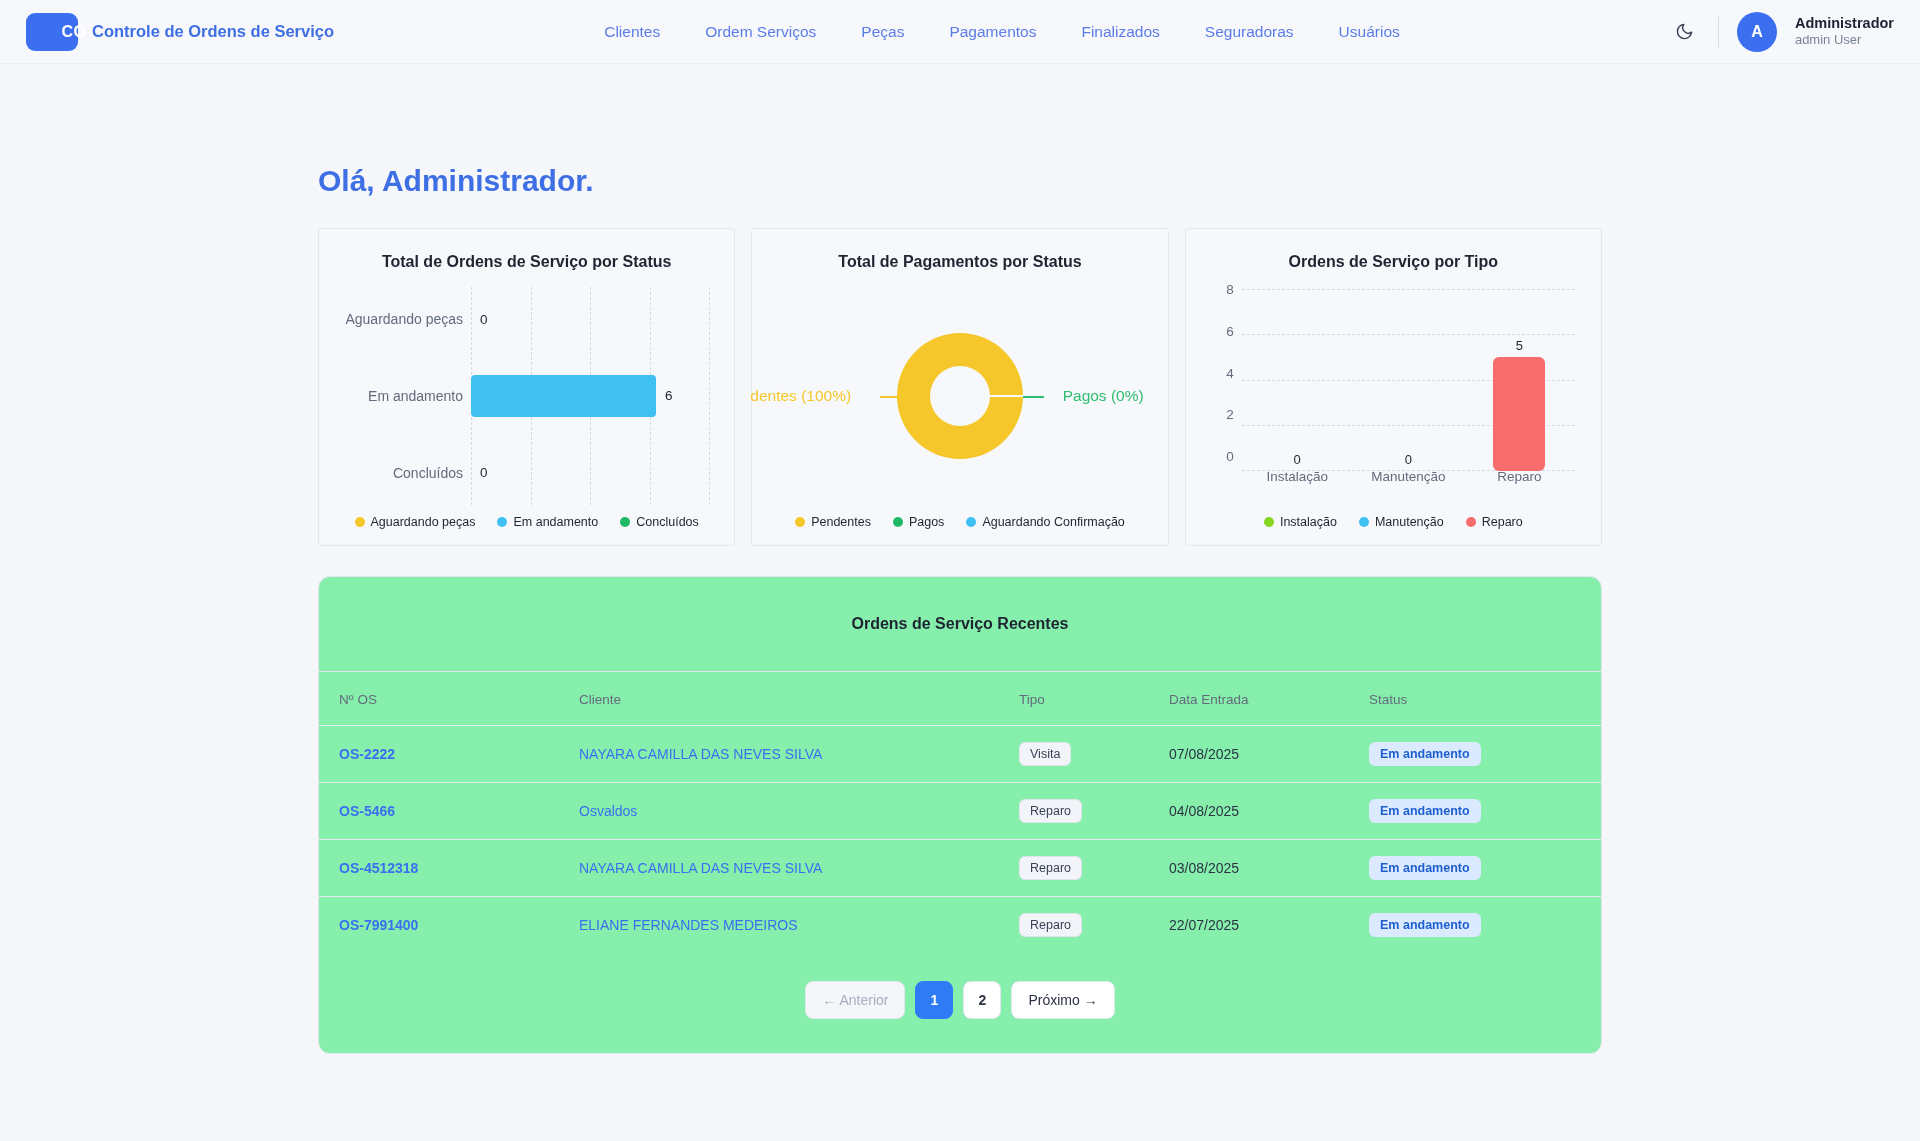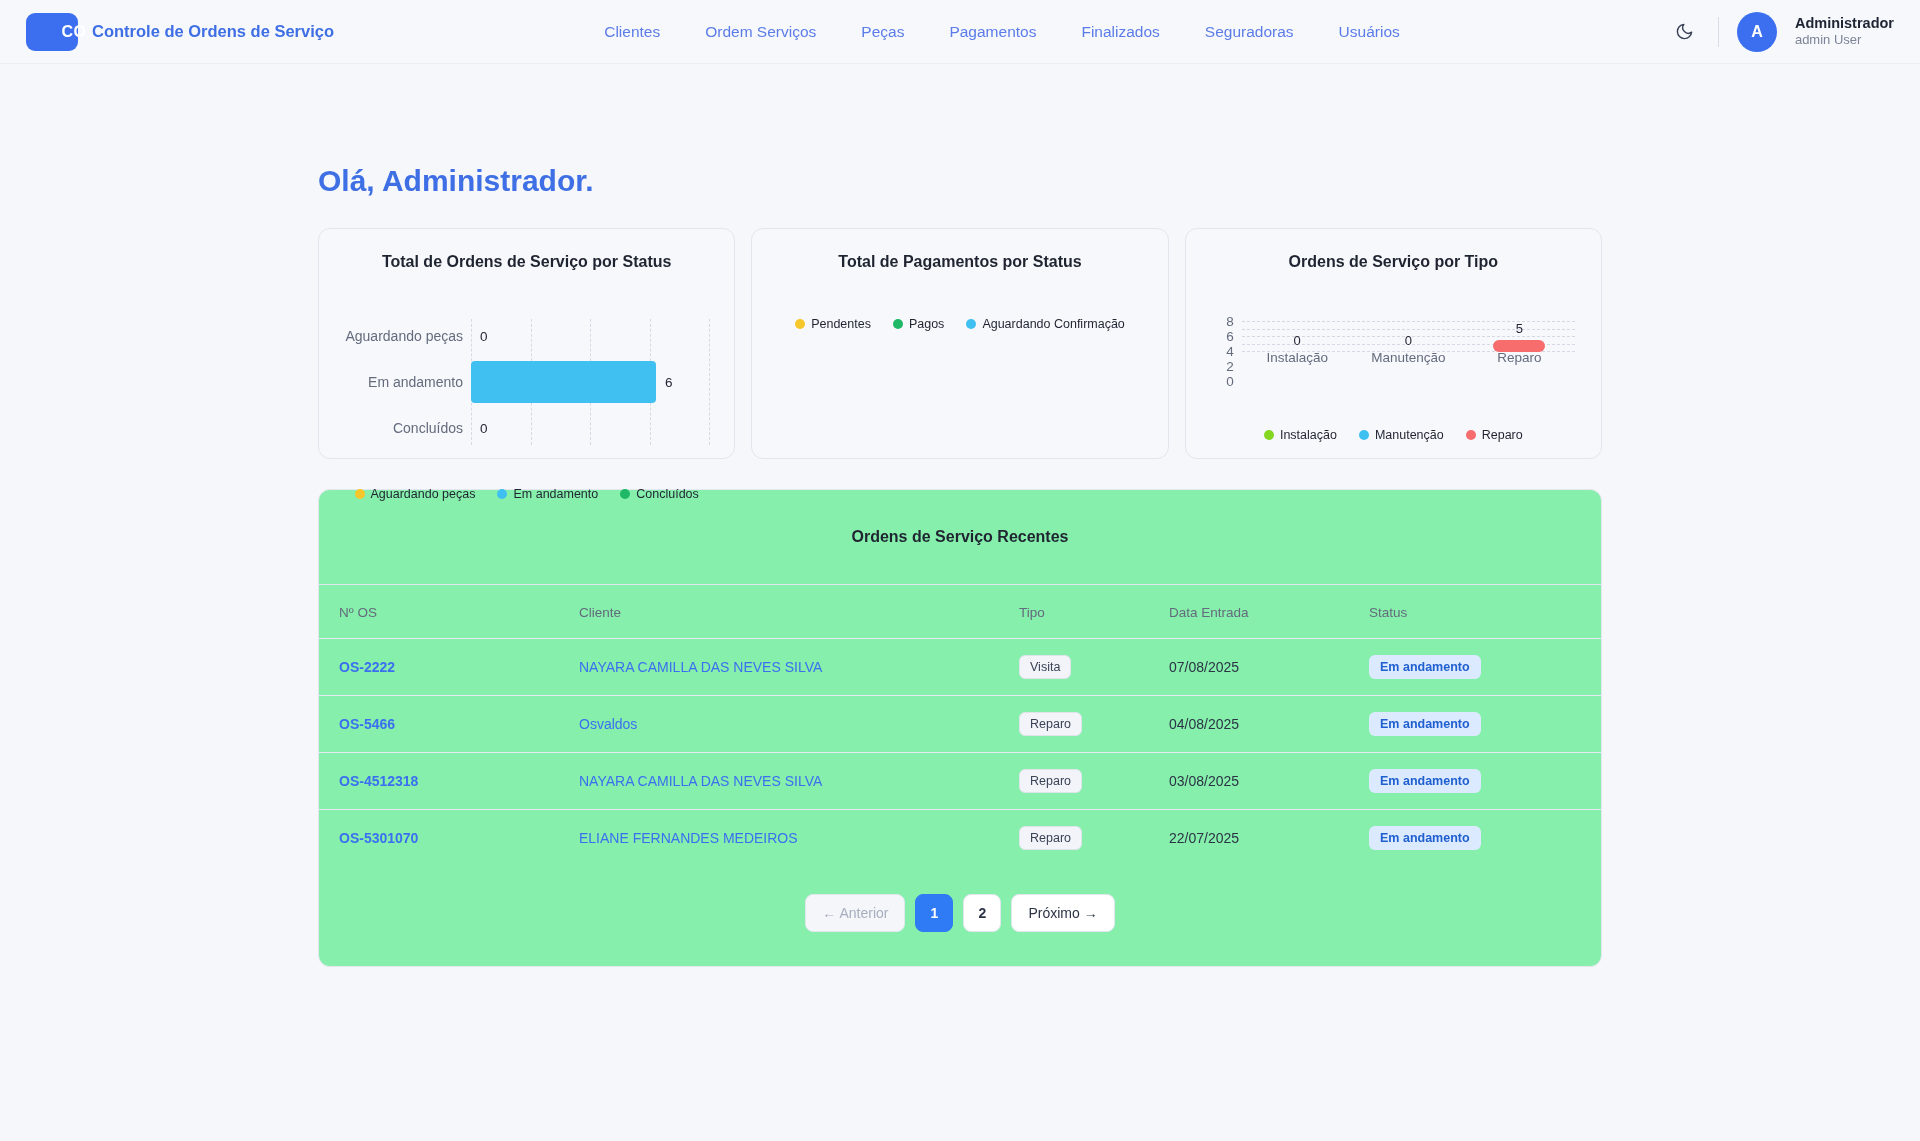--- a/index.html
+++ b/index.html
@@ -91,26 +91,25 @@
   
   .cards-row {
     display: flex;
     gap: 16px;
     margin-bottom: 30px;
   }
   .card {
     flex: 1 1 0;
     background: #f7f8fc;
     border: 1px solid #e3e6ee;
-    border-radius: 12px;
-    height: 231px;
+    border-radius: 4px;
+    height: 318px;
     padding: 24px 16px 16px;
     display: flex;
     flex-direction: column;
-    gap: 32px;
   }
   .card-title {
     text-align: center;
     font-size: 16px;
     font-weight: bold;
     color: #1f2431;
     margin-bottom: 10px;
   }
   .chart-area { flex: 1 1 auto; position: relative; }
   .legend {
@@ -390,20 +389,32 @@
         </div>
         <div class="legend-item">
           <span class="legend-dot" style="background:#1fb866"></span>
           <span class="legend-label">Concluídos</span>
         </div>
       </div>
     </div>
 
     <div class="card">
       <div class="card-title">Total de Pagamentos por Status</div>
+      <div class="chart-area">
+        <div class="donut-wrap">
+          <div class="leader left"></div>
+          <div class="leader right"></div>
+          <div class="donut">
+            <div class="donut-hole"></div>
+            <div class="donut-seam"></div>
+          </div>
+          <div class="donut-label left">dentes (100%)</div>
+          <div class="donut-label right">Pagos (0%)</div>
+        </div>
+      </div>
       <div class="legend">
         <div class="legend-item">
           <span class="legend-dot" style="background:#f6c72a"></span>
           <span class="legend-label">Pendentes</span>
         </div>
         <div class="legend-item">
           <span class="legend-dot" style="background:#1fb866"></span>
           <span class="legend-label">Pagos</span>
         </div>
         <div class="legend-item">
@@ -501,21 +512,21 @@
           <td class="col-stat"><span class="chip-status">Em andamento</span></td>
         </tr>
         <tr>
           <td class="col-os"><span class="cell-link bold">OS-4512318</span></td>
           <td class="col-cli"><span class="cell-link">NAYARA CAMILLA DAS NEVES SILVA</span></td>
           <td class="col-tipo"><span class="chip-tipo">Reparo</span></td>
           <td class="col-data"><span>03/08/2025</span></td>
           <td class="col-stat"><span class="chip-status">Em andamento</span></td>
         </tr>
         <tr>
-          <td class="col-os"><span class="cell-link bold">OS-5301070</span></td>
+          <td class="col-os"><span class="cell-link bold">OS-7991400</span></td>
           <td class="col-cli"><span class="cell-link">ELIANE FERNANDES MEDEIROS</span></td>
           <td class="col-tipo"><span class="chip-tipo">Reparo</span></td>
           <td class="col-data"><span>22/07/2025</span></td>
           <td class="col-stat"><span class="chip-status">Em andamento</span></td>
         </tr>
       </tbody>
     </table>
 
     <div class="pagination">
       <button class="pg-btn ghost">← Anterior</button>

